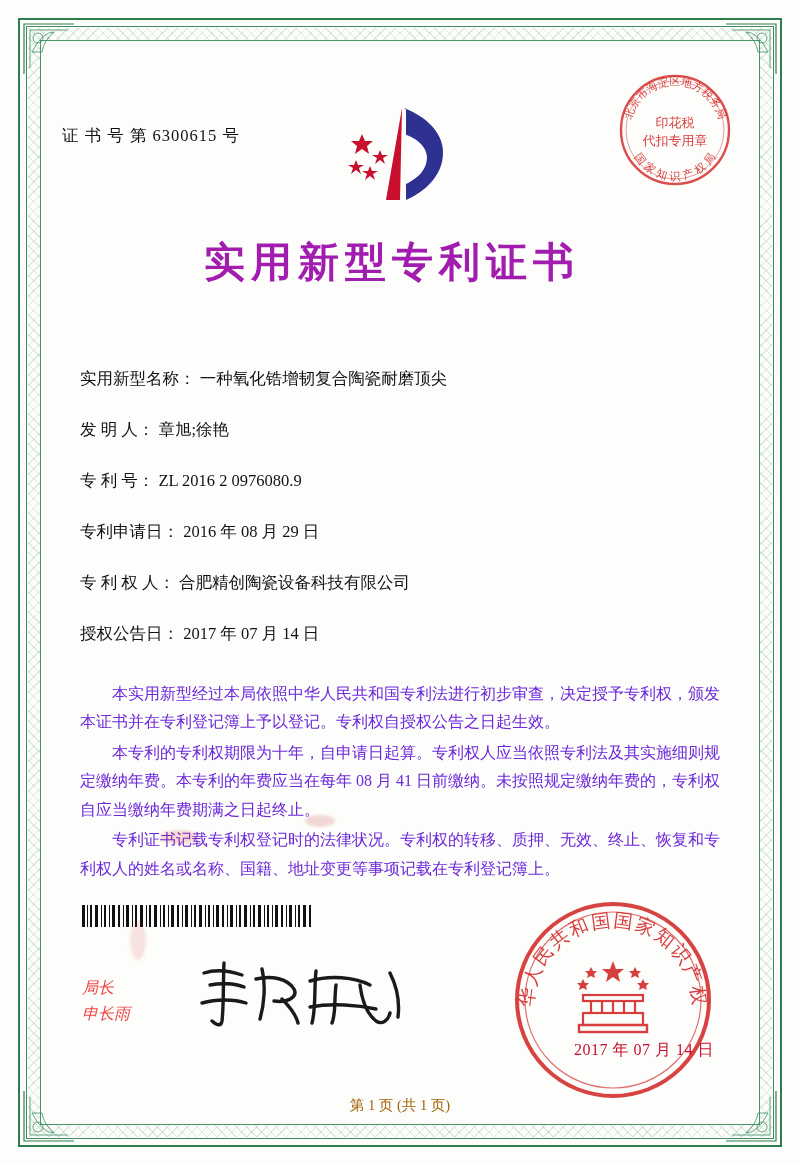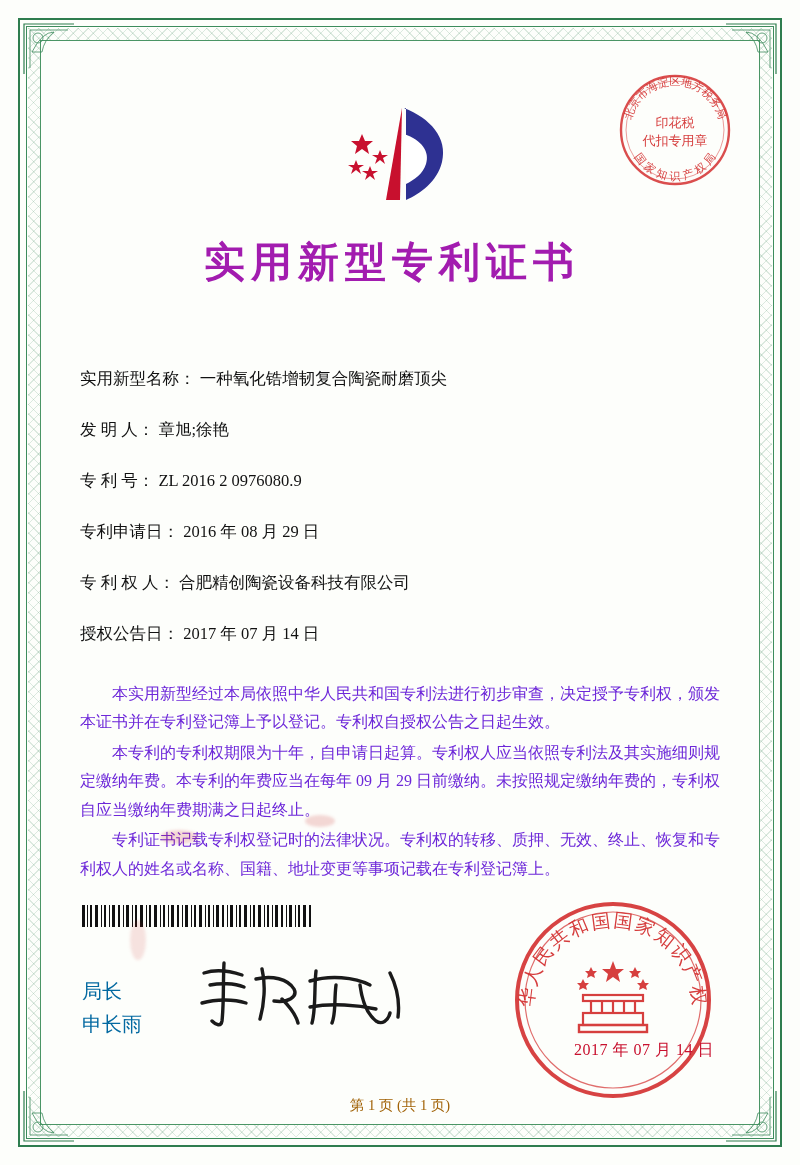--- a/index.html
+++ b/index.html
@@ -160,23 +160,24 @@
     position: absolute;
     left: 42px;
     top: 865px;
     width: 230px;
     height: 22px;
   }
   .sign-block {
     position: absolute;
     left: 42px;
     top: 935px;
-    font-size: 20px;
+    font-size: 16px;
     line-height: 1.65;
-    color: #0369a1;
+    color: #ef4444;
+    font-style: italic;
   }
   .signature {
     position: absolute;
     left: 150px;
     top: 915px;
     width: 230px;
     height: 80px;
   }
   .seal-bottom {
     position: absolute;
@@ -250,20 +251,21 @@
     <svg width="54" height="54" viewBox="0 0 54 54">
       <path d="M2 52 L2 2 L52 2" fill="none" stroke="#2e7d4f" stroke-width="1.2"></path>
       <path d="M8 46 L8 8 L46 8" fill="none" stroke="#3d8c5d" stroke-width="0.8"></path>
       <path d="M10 30 Q20 10 32 10 Q22 18 20 30 Z" fill="none" stroke="#3d8c5d" stroke-width="0.8"></path>
       <circle cx="16" cy="16" r="5" fill="none" stroke="#3d8c5d" stroke-width="0.8"></circle>
     </svg>
   </div>
 
   <div class="content">
 
+    <div class="cert-no">证 书 号 第 6300615 号</div>
 
     <div class="logo">
       <svg width="140" height="115" viewBox="0 0 140 115">
         <path d="M72 8 L70 100 L56 100 Z" fill="#c8102e"></path>
         <path d="M74 8 C100 18 118 38 112 62 C107 82 90 94 76 100 L76 8 Z" fill="#2e3192"></path>
         <path d="M74 34 C92 40 100 52 96 64 C93 74 84 80 76 84 Z" fill="#ffffff"></path>
         <path d="M74 8 L88 100 L56 100 Z" fill="none"></path>
         <g fill="#c8102e">
           <polygon points="32,34 35,41 43,41 37,46 39,54 32,49 25,54 27,46 21,41 29,41"></polygon>
           <polygon points="26,60 28,65 34,65 29,68 31,74 26,70 21,74 23,68 18,65 24,65"></polygon>
@@ -314,21 +316,21 @@
         <span class="val">合肥精创陶瓷设备科技有限公司</span>
       </div>
       <div class="field">
         <span class="lbl">授权公告日：</span>
         <span class="val">2017 年 07 月 14 日</span>
       </div>
     </div>
 
     <div class="paras">
       <p>本实用新型经过本局依照中华人民共和国专利法进行初步审查，决定授予专利权，颁发本证书并在专利登记簿上予以登记。专利权自授权公告之日起生效。</p>
-      <p>本专利的专利权期限为十年，自申请日起算。专利权人应当依照专利法及其实施细则规定缴纳年费。本专利的年费应当在每年 09 月 29 日前缴纳。未按照规定缴纳年费的，专利权自应当缴纳年费期满之日起终止。</p>
+      <p>本专利的专利权期限为十年，自申请日起算。专利权人应当依照专利法及其实施细则规定缴纳年费。本专利的年费应当在每年 08 月 41 日前缴纳。未按照规定缴纳年费的，专利权自应当缴纳年费期满之日起终止。</p>
       <p>专利证书记载专利权登记时的法律状况。专利权的转移、质押、无效、终止、恢复和专利权人的姓名或名称、国籍、地址变更等事项记载在专利登记簿上。</p>
     </div>
 
     <div class="barcode">
       <svg width="230" height="22" viewBox="0 0 230 22">
         <g fill="#111">
           <rect x="0" y="0" width="3" height="22"></rect>
             <rect x="5" y="0" width="1" height="22"></rect>
           <rect x="8" y="0" width="2" height="22"></rect>
             <rect x="13" y="0" width="3" height="22"></rect>

